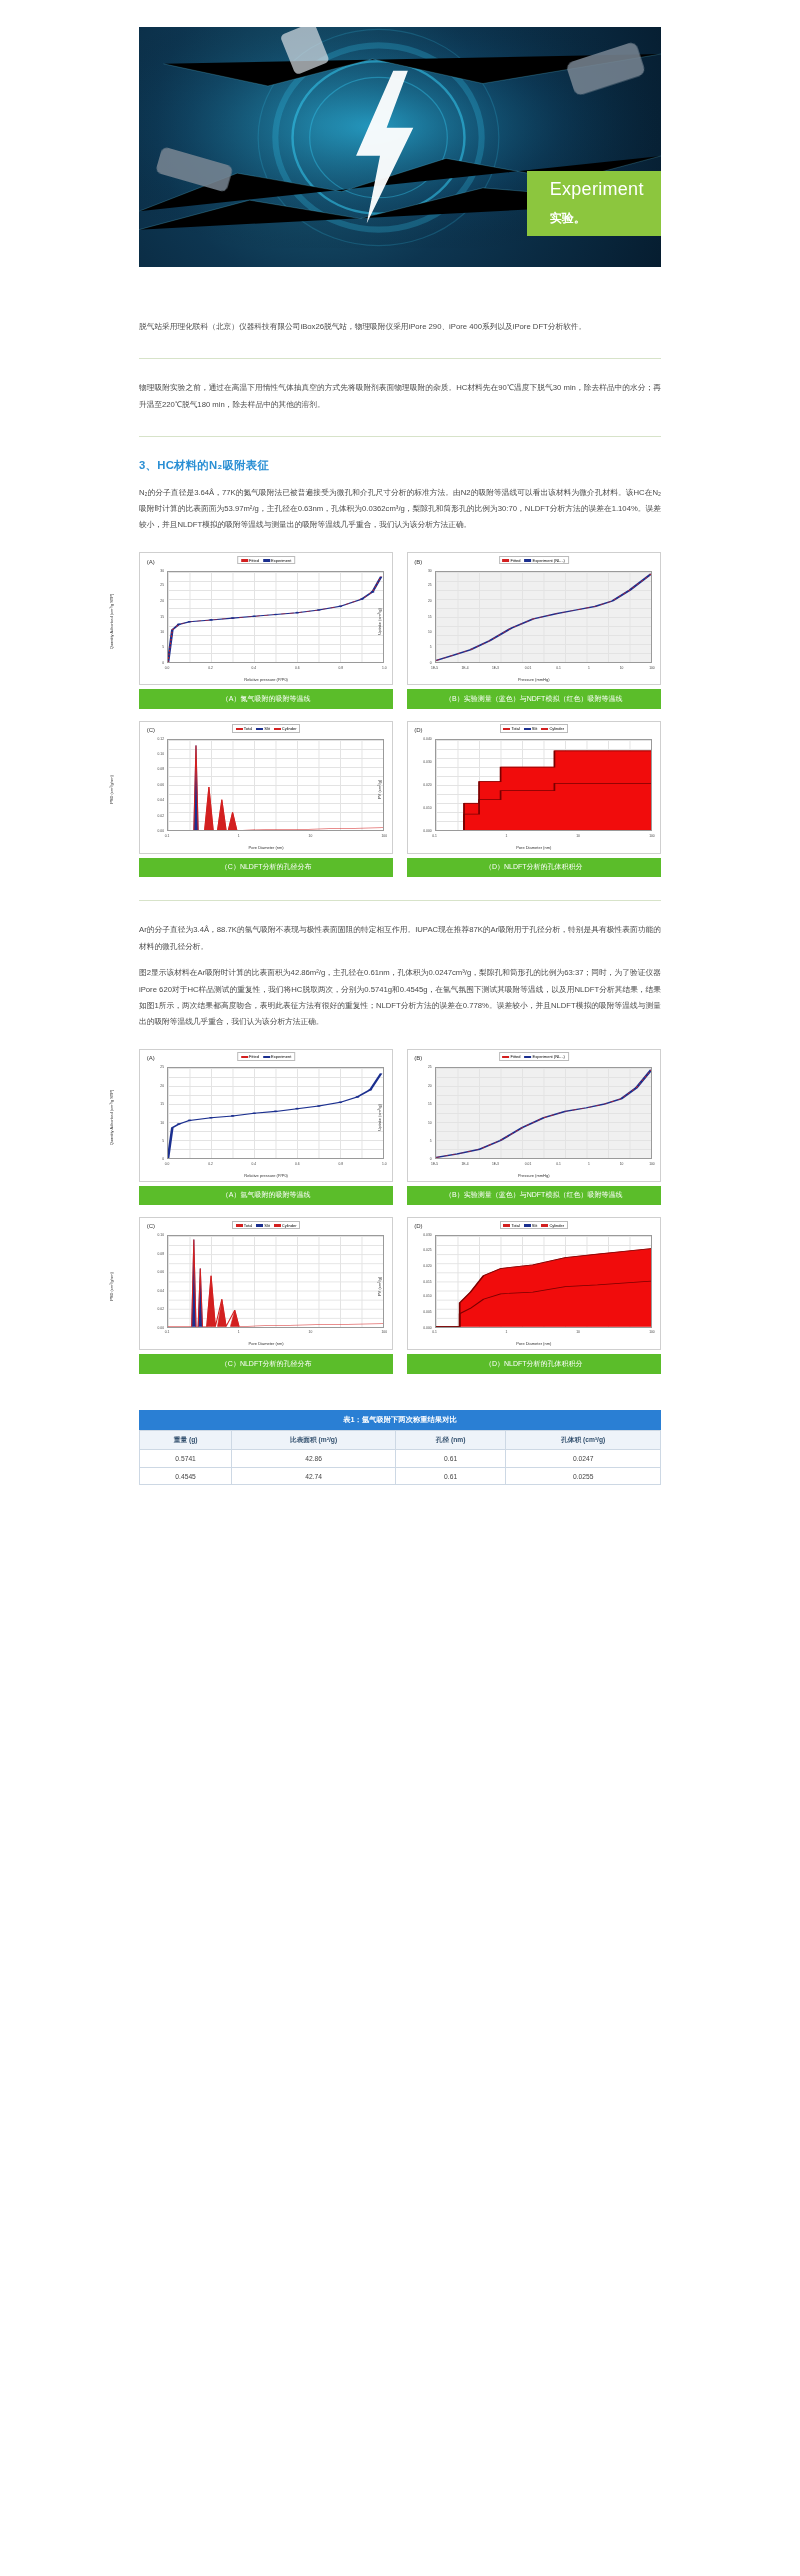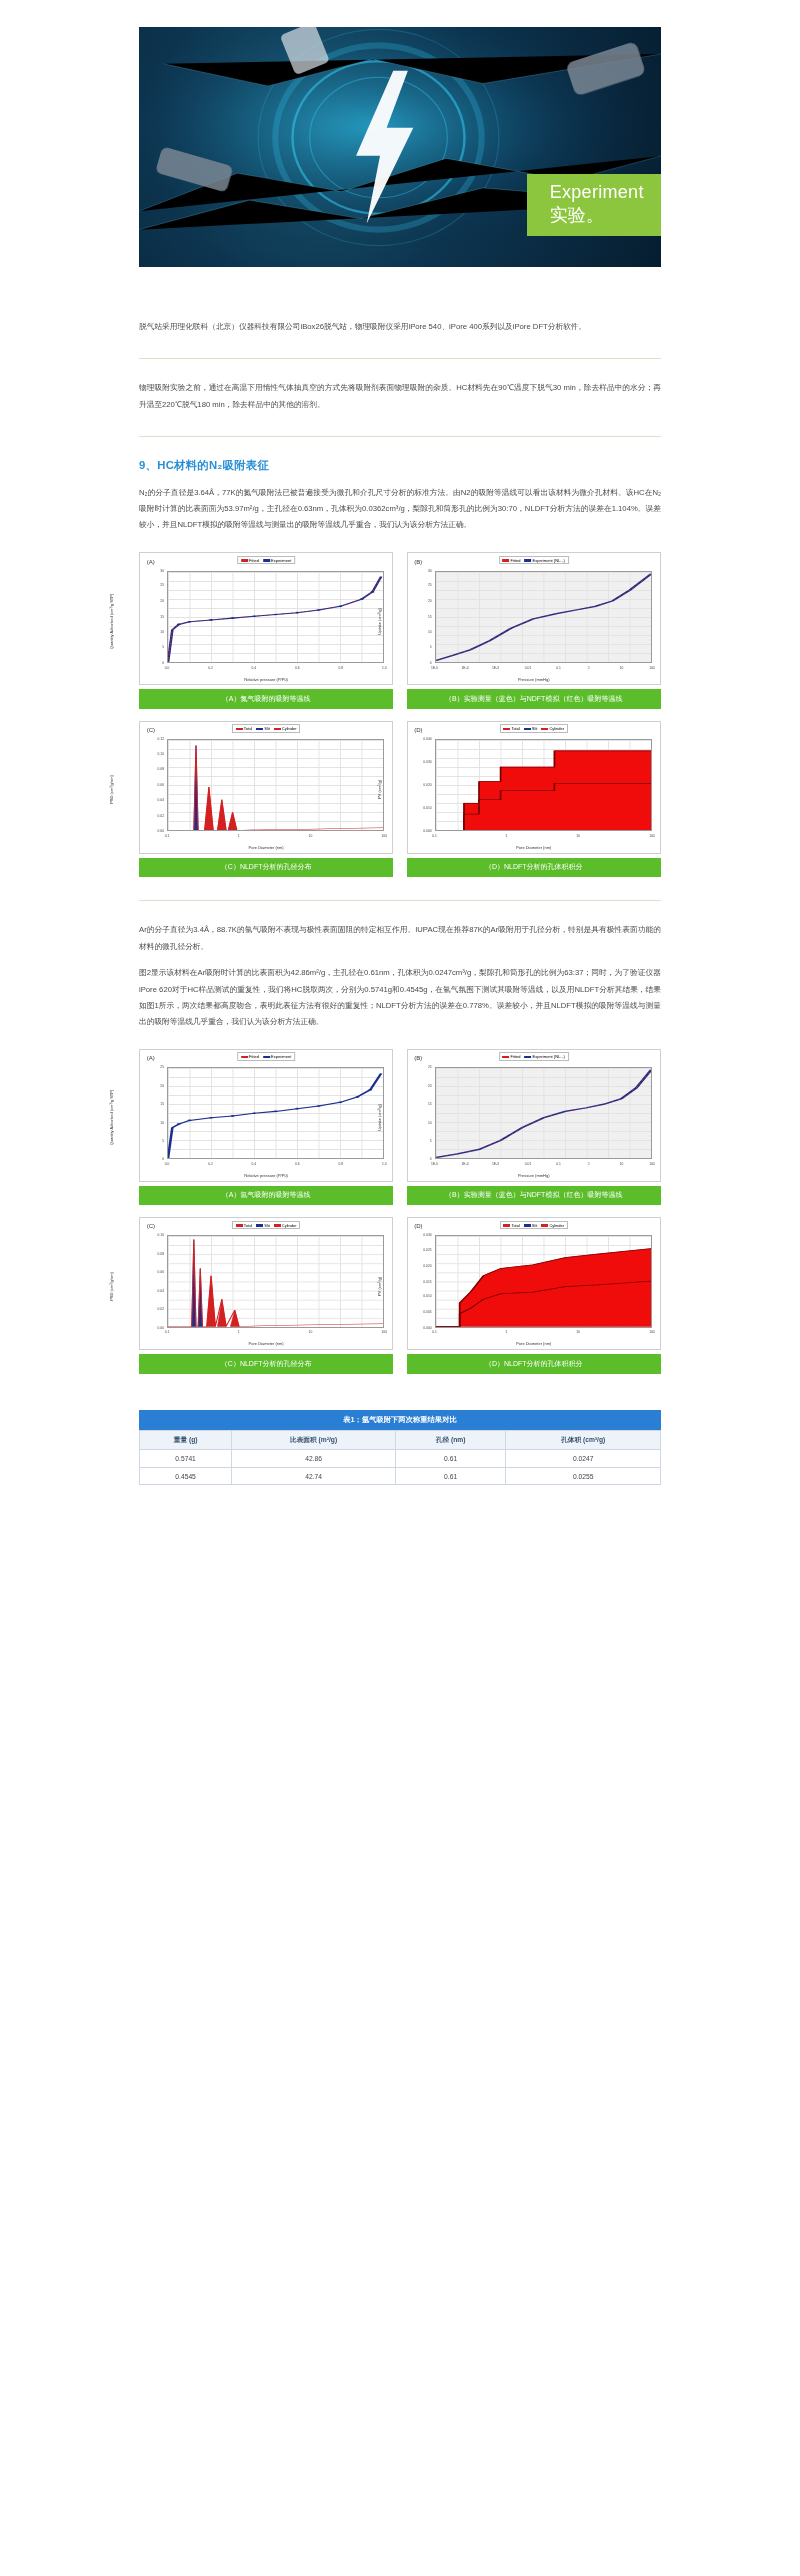--- a/index.html
+++ b/index.html
@@ -43,23 +43,23 @@
     color: #ffffff;
     padding: 8px 17.3px 10.7px 23px;
     line-height: 1.15;
   }
   .hero-label .en {
     font-size: 18px;
     font-weight: 300;
     letter-spacing: 0.3px;
   }
   .hero-label .cn {
-    font-size: 18px;
-    font-weight: 400;
-    margin-top: 2px;
+    font-size: 12px;
+    font-weight: 700;
+    margin-top: 12px;
   }
 
   
   .content {
     margin: 0 117px;
     padding-top: 52px;
   }
   h2.sec-title {
     color: #2a8fd4;
     font-size: 11.3px;
@@ -256,31 +256,31 @@
     </svg>
     <div class="hero-label">
       <div class="en">Experiment</div>
       <div class="cn">实验。</div>
     </div>
   </div>
 
   <div class="content">
 
     <div class="sec">
-      <p class="body">脱气站采用理化联科（北京）仪器科技有限公司iBox26脱气站，物理吸附仪采用iPore 540、iPore 400系列以及iPore DFT分析软件。</p>
+      <p class="body">脱气站采用理化联科（北京）仪器科技有限公司iBox26脱气站，物理吸附仪采用iPore 290、iPore 400系列以及iPore DFT分析软件。</p>
     </div>
     <hr class="rule">
 
     <div class="sec">
       <p class="body">物理吸附实验之前，通过在高温下用惰性气体抽真空的方式先将吸附剂表面物理吸附的杂质。HC材料先在90℃温度下脱气30 min，除去样品中的水分；再升温至220℃脱气180 min，除去样品中的其他的溶剂。</p>
     </div>
     <hr class="rule">
 
     <div class="sec">
-      <h2 class="sec-title">9、HC材料的N₂吸附表征</h2>
+      <h2 class="sec-title">3、HC材料的N₂吸附表征</h2>
       <p class="body">N₂的分子直径是3.64Å，77K的氮气吸附法已被普遍接受为微孔和介孔尺寸分析的标准方法。由N2的吸附等温线可以看出该材料为微介孔材料。该HC在N₂吸附时计算的比表面面为53.97m²/g，主孔径在0.63nm，孔体积为0.0362cm³/g，梨隙孔和筒形孔的比例为30:70，NLDFT分析方法的误差在1.104%。误差较小，并且NLDFT模拟的吸附等温线与测量出的吸附等温线几乎重合，我们认为该分析方法正确。</p>
 
       <div class="fig-grid">
 
         <div class="fig">
           <div class="fig-box">
             <div class="fig-tag">(A)</div>
             <div class="fig-legend">
               <span><i style="background:#d32020"></i><span>Fitted</span></span>
               <span><i style="background:#1b2f8f"></i><span>Experiment</span></span>

